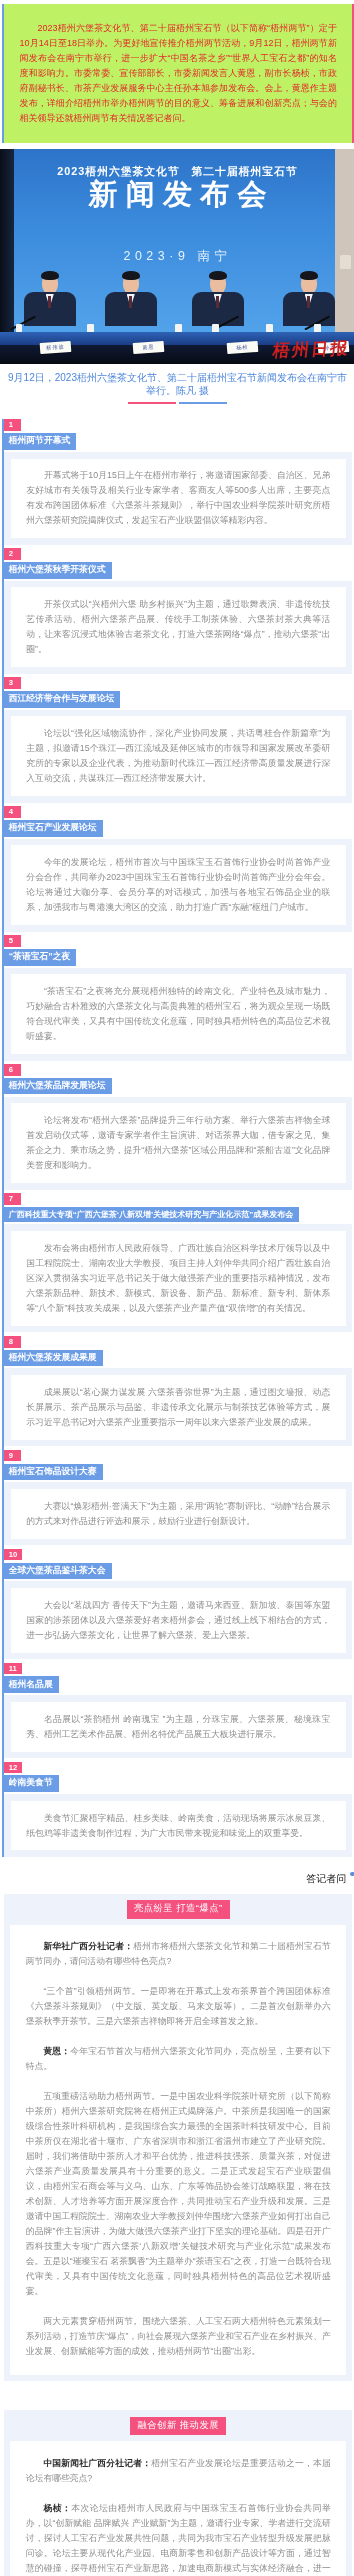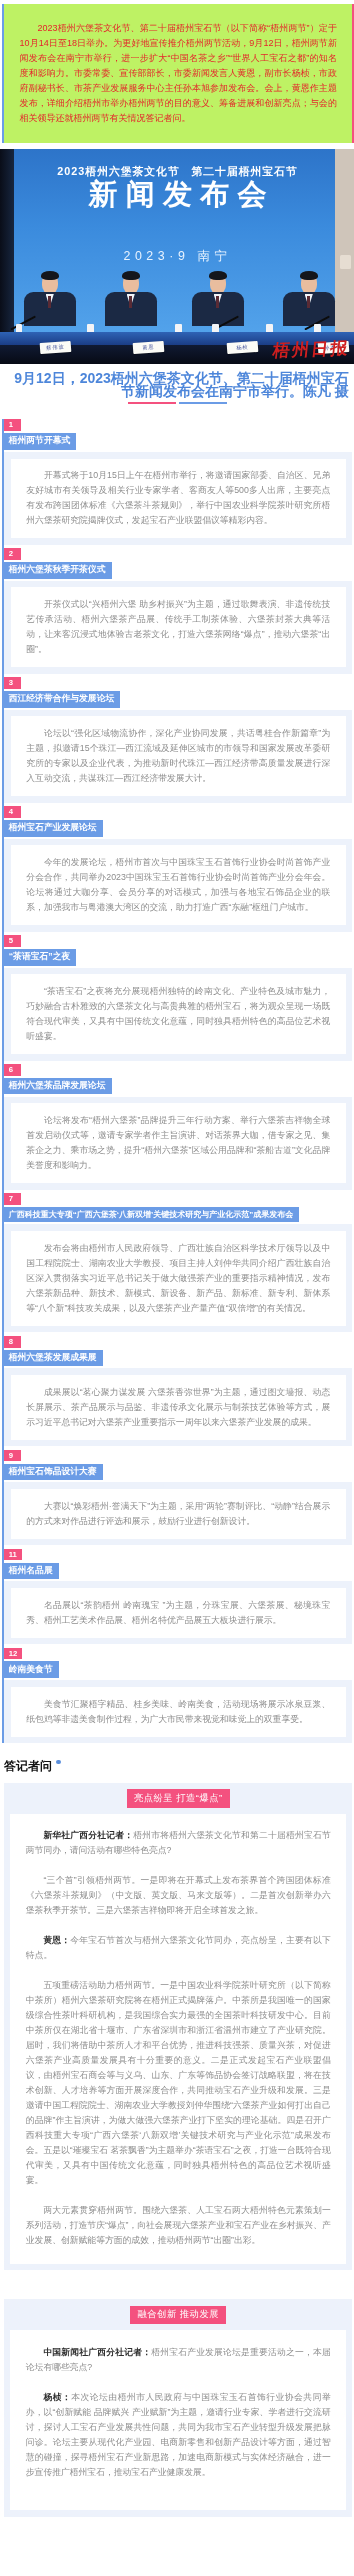--- a/index.html
+++ b/index.html
@@ -38,40 +38,40 @@
   .p-tie{position:absolute;left:24px;top:4.1px;width:3.1px;height:12.4px;background:#5a2b35;}
   .mic{position:absolute;width:28px;height:1.5px;background:#0c0c0c;border-radius:1px;}
   .cup{position:absolute;bottom:31px;width:6.7px;height:8.8px;background:#f3f4f6;border-radius:1px 1px 1.5px 1.5px;}
   .name-card{position:absolute;bottom:11.3px;width:31px;height:11.3px;background:#fbfbf6;border-radius:1px;
              transform:rotate(-4deg);display:flex;align-items:center;justify-content:center;
              color:#44549e;font-size:5.2px;letter-spacing:1px;box-shadow:0 0.5px 1px rgba(0,0,0,.4);}
   .watermark{position:absolute;right:5.2px;bottom:3.1px;color:#cf1f1f;font-size:17px;font-weight:bold;
              font-family:"Liberation Serif","DejaVu Serif",serif;transform:skew(-8deg) rotate(-2deg);letter-spacing:2.1px;}
 
   
-  .caption{margin:8.2px 6.2px 0;text-align:right;color:#4d86da;font-weight:bold;font-size:14px;line-height:12.4px;}
+  .caption{margin:8.2px 6.2px 0;text-align:center;color:#4d86da;font-weight:normal;font-size:10px;line-height:12.4px;}
   .main-title{margin:15.5px 0 0;text-align:center;color:#141414;font-weight:bold;font-size:10.8px;}
   .title-underline{width:99px;height:2.1px;margin:4.6px auto 0;display:flex;}
   .tu-pink{flex:1;background:#f4517f;margin-right:2.1px;}
   .tu-blue{flex:1;background:#6b9ce6;}
 
   
   .activities{position:relative;margin-top:15.5px;}
   .accent-line{position:absolute;left:1.5px;top:0;bottom:0;width:2.6px;background:#6b9ce6;}
   .activity{margin-top:3.6px;}
   .num-badge{width:fit-content;min-width:6.7px;margin:0 0 2.1px 4.1px;background:#f4517f;color:#fff;
              font-weight:bold;font-size:7.7px;padding:1px 5.2px 1.5px 4.6px;}
   .title-bar{width:fit-content;margin-left:4.1px;background:#6b9ce6;color:#fff;font-weight:bold;
              font-size:8.8px;padding:2.1px 6.2px 2.6px 4.6px;white-space:nowrap;max-width:340px;}
   .act-container{margin:2.1px 2.6px 0 4.1px;background:#edf2fb;padding:6.7px;}
   .white-box{background:#ffffff;padding:9.8px 15.5px;}
   .body-text{margin:0;color:#8d8d8d;font-size:8.8px;line-height:15px;text-indent:2em;text-align:justify;}
 
   
-  .qa-heading{margin:14.4px 0 0 4.1px;color:#121212;font-weight:bold;font-size:12px;}
+  .qa-heading{margin:14.4px 0 0 4.1px;color:#121212;font-weight:normal;font-size:10px;text-align:right;}
   .qa-dot{display:inline-block;width:4.6px;height:4.6px;border-radius:50%;background:#5b8fdc;
           margin-left:4.1px;vertical-align:5.2px;}
   .qa-block{margin:29px 2.6px 0 4.1px;background:#edf2fb;padding:6.2px 6.2px 6.7px;}
   .qa-block.first{margin-top:8.2px;}
   .qa-badge{width:fit-content;margin:0 auto;background:#f4517f;color:#fff;font-weight:normal;
             font-size:9.3px;padding:2.6px 7.2px 3.1px;letter-spacing:0.5px;}
   .qa-white{margin-top:6.2px;background:#fff;padding:14.4px 15.5px 15.5px;}
   .qa-p{margin:0;color:#8d8d8d;font-size:8.8px;line-height:15px;text-indent:2em;text-align:justify;}
   .qa-p + .qa-p{margin-top:15px;}
   .speaker{color:#2e2e2e;font-weight:bold;}
@@ -250,20 +250,29 @@
     <div class="activity">
       <div class="num-badge">9</div>
       <div class="title-bar">梧州宝石饰品设计大赛</div>
       <div class="act-container">
         <div class="white-box">
           <p class="body-text">大赛以“焕彩梧州·誉满天下”为主题，采用“两轮”赛制评比、“动静”结合展示的方式来对作品进行评选和展示，鼓励行业进行创新设计。</p>
         </div>
       </div>
     </div>
 
+    <div class="activity">
+      <div class="num-badge">10</div>
+      <div class="title-bar">全球六堡茶品鉴斗茶大会</div>
+      <div class="act-container">
+        <div class="white-box">
+          <p class="body-text">大会以“茗战四方 香传天下”为主题，邀请马来西亚、新加坡、泰国等东盟国家的涉茶团体以及六堡茶爱好者来梧州参会，通过线上线下相结合的方式，进一步弘扬六堡茶文化，让世界了解六堡茶、爱上六堡茶。</p>
+        </div>
+      </div>
+    </div>
 
     <div class="activity">
       <div class="num-badge">11</div>
       <div class="title-bar">梧州名品展</div>
       <div class="act-container">
         <div class="white-box">
           <p class="body-text">名品展以“茶韵梧州 岭南瑰宝 ”为主题，分珠宝展、六堡茶展、秘境珠宝秀、梧州工艺美术作品展、梧州名特优产品展五大板块进行展示。</p>
         </div>
       </div>
     </div>

